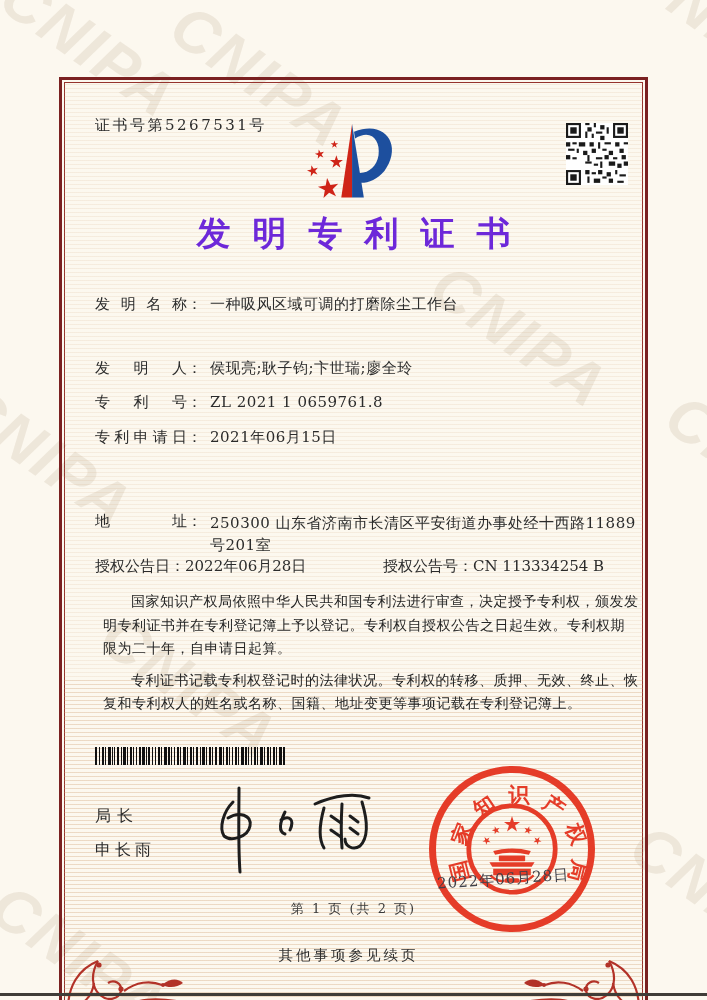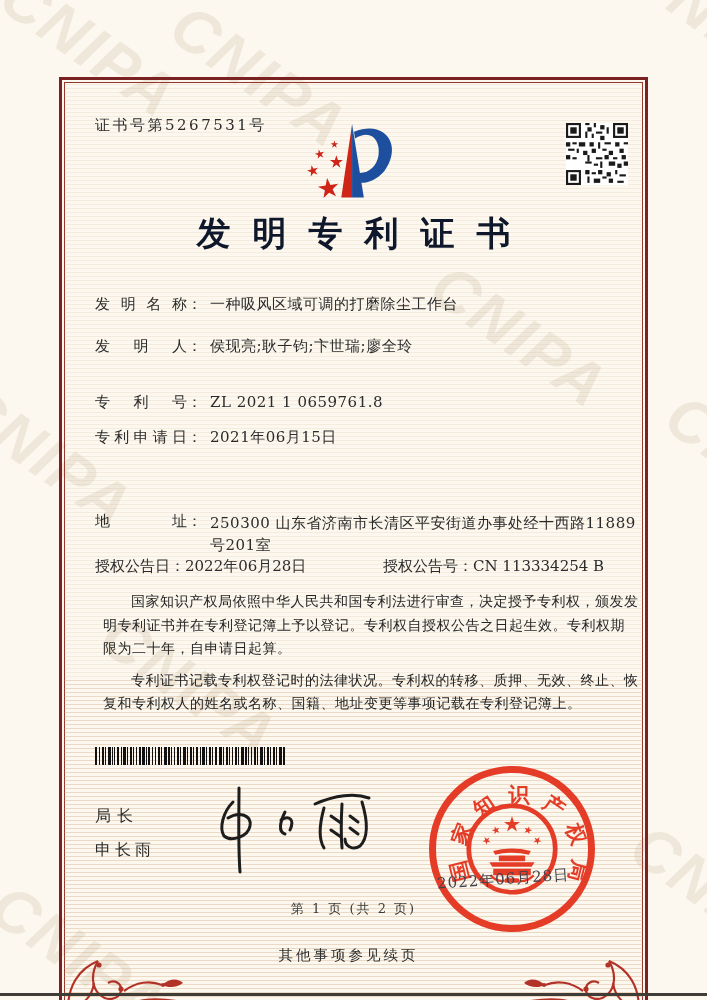--- a/index.html
+++ b/index.html
@@ -30,21 +30,21 @@
   }
   .texture-strong{
     position:absolute;left:2px;right:2px;top:598px;bottom:2px;pointer-events:none;
     background:repeating-linear-gradient(0deg, rgba(200,145,95,0.20) 0 1px, rgba(252,248,239,0) 1px 4px);
   }
   .cert-no{position:absolute;left:33px;top:36px;font-size:15px;letter-spacing:2.5px;}
   .logo{position:absolute;left:226px;top:38px;width:135px;height:98px;}
   .qr{position:absolute;left:504px;top:43px;width:62px;height:62px;}
   .title{
     position:absolute;left:0;right:0;top:131px;text-align:center;
-    font-size:34px;font-weight:bold;letter-spacing:22px;text-indent:22px;color:#0f172a;
+    font-size:34px;font-weight:bold;letter-spacing:22px;text-indent:22px;color:#6d28d9;
   }
   .f-row{position:absolute;left:33px;font-size:15px;white-space:nowrap;}
   .f-label{display:inline-block;width:92px;text-align:justify;text-align-last:justify;vertical-align:top;}
   .f-colon{vertical-align:top;}
   .f-value{display:inline-block;vertical-align:top;margin-left:8px;letter-spacing:0.5px;}
   .f-value.wrap{white-space:normal;max-width:432px;line-height:22px;}
   .grant-group{position:absolute;top:0;white-space:nowrap;}
   .paras{
     position:absolute;left:33px;top:502px;width:552px;
     font-size:14px;line-height:23.5px;color:#242424;
@@ -174,21 +174,21 @@
           <rect x="20" y="26" width="2" height="2"></rect>
           <rect x="24" y="27" width="3" height="1"></rect>
       </g>
     </svg>
 
     <div class="title">发明专利证书</div>
 
     <div class="f-row" style="top:215px;">
       <span class="f-label">发明名称</span><span class="f-colon">：</span><span class="f-value">一种吸风区域可调的打磨除尘工作台</span>
     </div>
-    <div class="f-row" style="top:257px;">
+    <div class="f-row" style="top:279px;">
       <span class="f-label">发明人</span><span class="f-colon">：</span><span class="f-value">侯现亮;耿子钧;卞世瑞;廖全玲</span>
     </div>
     <div class="f-row" style="top:313px;">
       <span class="f-label">专利号</span><span class="f-colon">：</span><span class="f-value">ZL 2021 1 0659761.8</span>
     </div>
     <div class="f-row" style="top:348px;">
       <span class="f-label">专利申请日</span><span class="f-colon">：</span><span class="f-value">2021年06月15日</span>
     </div>
     <div class="f-row" style="top:432px;">
       <span class="f-label">地址</span><span class="f-colon">：</span><span class="f-value wrap">250300 山东省济南市长清区平安街道办事处经十西路11889号201室</span>

